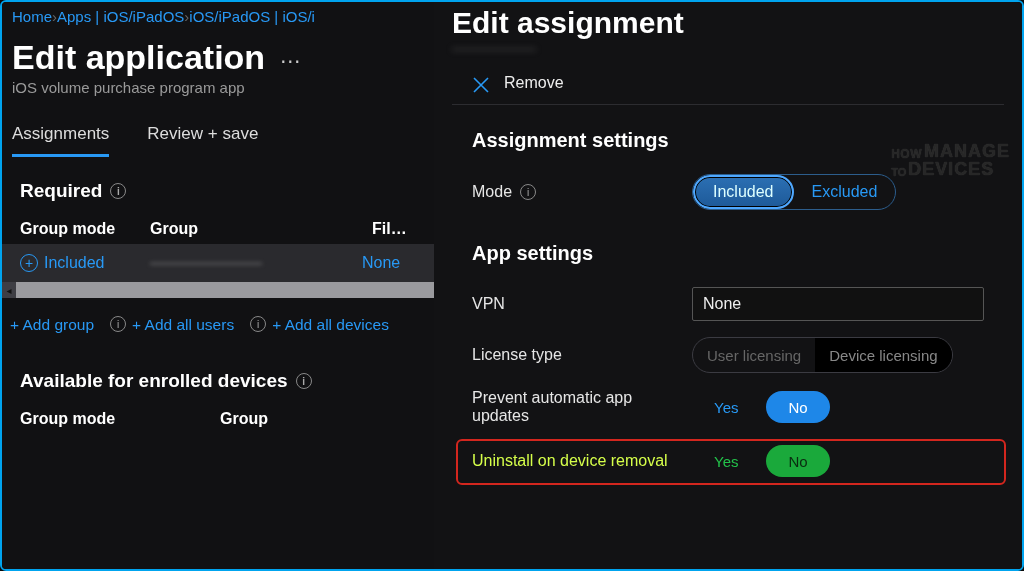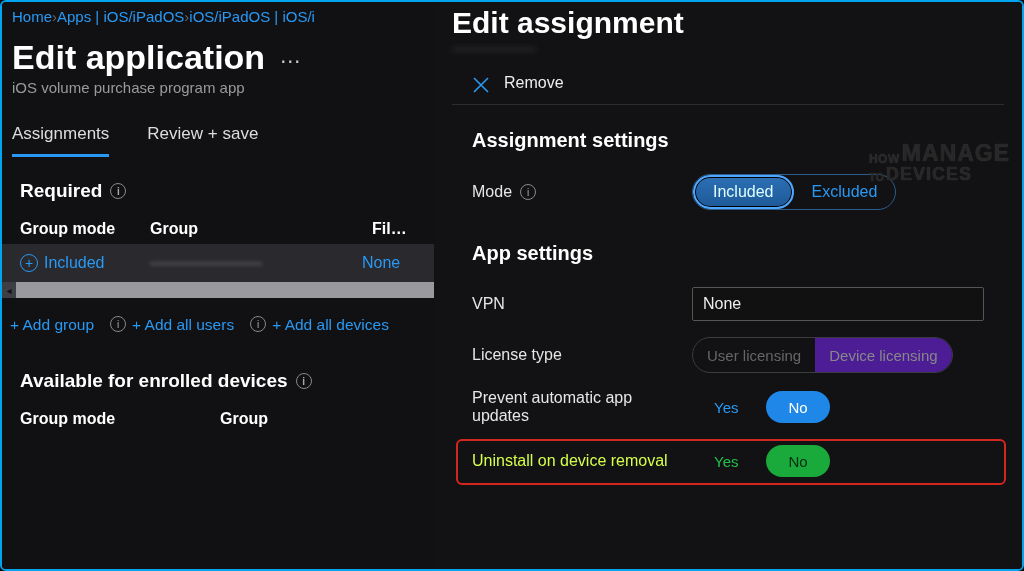--- a/index.html
+++ b/index.html
@@ -34,34 +34,34 @@
 .h2{font-size:19px;font-weight:600;color:#fff;padding:18px 18px 12px 18px;display:flex;align-items:center;gap:8px}
 .right .rtitle{font-size:30px;font-weight:600;color:#fff;padding:4px 18px 0 18px}
 .right .rsub{filter:blur(3px);color:#666;padding:0 18px 10px 18px;font-size:14px}
 .toolbar{display:flex;align-items:flex-start;gap:12px;padding:8px 18px;border-bottom:1px solid #2c2c30;margin:0 18px}
 .xicon{width:22px;height:22px;display:inline-flex;align-items:center;justify-content:center;color:#2899f5;font-size:22px}
 .tlabel{color:#eee;font-size:16px}
 .logo{position:absolute;right:12px;top:140px;font-family:Arial,sans-serif;text-align:left;line-height:1;font-weight:800;color:#272727;text-shadow:0 0 1px #444}
 .logo .l1{display:flex;align-items:flex-end;gap:2px}
 .logo .how{font-size:12px;letter-spacing:.5px}
 .logo .to{font-size:11px}
-.logo .man{font-size:23px;letter-spacing:1px}
+.logo .man{font-size:18px;letter-spacing:1px}
 .logo .dev{font-size:18px;letter-spacing:1px}
 .sect{font-size:20px;font-weight:600;color:#fff;padding:24px 38px 14px 38px}
 .field{display:flex;align-items:center;padding:8px 38px;font-size:16px}
 .flabel{width:220px;color:#e6e6e6;display:flex;align-items:center;gap:8px}
 .ylabel{color:#d6ff4a}
 .pill-group{display:inline-flex;border:1.5px solid #2c5d8c;border-radius:22px;overflow:hidden;height:36px}
 .pill{padding:0 18px;display:flex;align-items:center;font-size:16px;cursor:pointer}
 .pill.on{background:linear-gradient(#2b6fb3,#1e5a99);color:#dff;border:2px solid #4fa8ff;border-radius:22px;box-shadow:0 0 0 1px #000 inset}
 .pill.off{color:#2899f5}
 .txtbox{flex:1;max-width:300px;height:34px;border:1px solid #555;background:#111;color:#eee;padding:4px 10px;font-size:16px;border-radius:2px}
 .disabled-pill-group{display:inline-flex;border:1.5px solid #3b3b42;border-radius:22px;overflow:hidden;height:36px}
 .disabled-pill{padding:0 14px;display:flex;align-items:center;font-size:15px;color:#666}
-.disabled-pill.sel{background:#4c1d95;color:#888}
+.disabled-pill.sel{background:#000000;color:#888}
 .yn{display:inline-flex;height:32px;border-radius:20px;overflow:visible;align-items:center}
 .yn .opt{padding:0 22px;height:32px;display:flex;align-items:center;font-size:15px;cursor:pointer;border-radius:20px}
 .yn.prevent .y{color:#2899f5}
 .yn.prevent .n{background:#1e87e8;color:#fff;margin-left:6px}
 .yn.uninst .y{color:#23c24a}
 .yn.uninst .n{background:#1aa93b;color:#0a2c10;margin-left:6px}
 .hilit{border:2px solid #d3261e;border-radius:6px;margin:6px 16px 0 22px;padding:4px 14px 6px 14px;display:flex;align-items:center}
 .hilit .flabel{width:220px}
 </style>
 </head>

